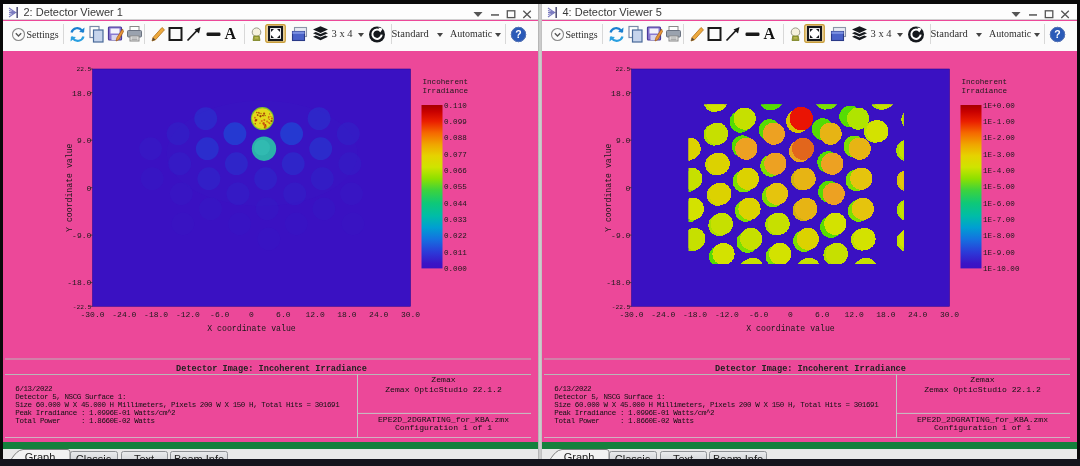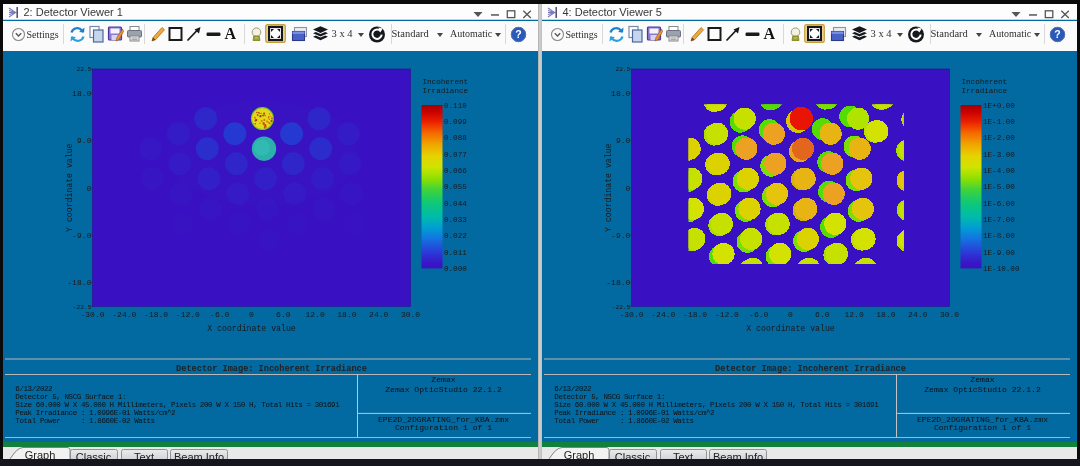--- a/index.html
+++ b/index.html
@@ -1,33 +1,33 @@
 <!DOCTYPE html>
 <html><head><meta charset="utf-8">
 <style>
 * { margin:0; padding:0; box-sizing:border-box; }
 html,body { width:1080px; height:466px; overflow:hidden; background:#000; font-family:"Liberation Sans",sans-serif; }
 #stage { position:relative; width:1080px; height:466px; background:#0a0a0a; }
-.window { position:absolute; top:4px; height:455px; background:#0369a1; }
+.window { position:absolute; top:4px; height:455px; background:#ec4899; }
 #w1 { left:2.5px; width:535.5px; }
 #w2 { left:541.5px; width:535px; }
 #divider { position:absolute; left:537.5px; top:4px; width:4px; height:455px;
   background:linear-gradient(90deg,#ababab,#d2d2d2 45%,#bcbcbc); z-index:5; }
 #bottomstrip { position:absolute; left:0; top:459px; width:1080px; height:7px; background:#15151d; z-index:6; }
 .titlebar { position:absolute; left:0; top:0; width:100%; height:15.5px; background:#fdfdfd; border-bottom:1px solid #d0d0d0; }
 .ticon { position:absolute; left:5px; top:1px; }
 .ttext { position:absolute; left:21px; top:1.5px; font-size:11px; color:#383838; }
 .wbtns { position:absolute; right:2.5px; top:1.5px; }
 .toolbar { position:absolute; left:0; top:16.5px; width:100%; height:30px; background:#fbfbfb; }
 .tbt { position:absolute; top:7.2px; color:#2f2f2f; white-space:nowrap;font-family:Liberation Serif, serif; }
 .sep { position:absolute; top:3.5px; width:1px; height:20px; background:#d8d8d8; }
 .caret { position:absolute; top:12px; width:0; height:0; border-left:3.5px solid transparent; border-right:3.5px solid transparent; border-top:4px solid #444; }
 .tbi { position:absolute; }
 .plotsvg { position:absolute; left:0; top:0; }
-.tabbar { position:absolute; left:0; top:437.5px; width:100%; height:18px; background:#e9e9e9; border-top:5px solid #15803d; }
+.tabbar { position:absolute; left:0; top:437.5px; width:100%; height:18px; background:#e9e9e9; border-top:7px solid #15803d; }
 .gtab { position:absolute; left:0; top:-1px; }
 .tab { position:absolute; top:2px; height:15px; background:linear-gradient(#e9eaec,#c9ccd0); border:1px solid #8f9296; border-radius:2.5px 2.5px 0 0; font-size:11px; color:#222; text-align:center; line-height:14px; }
 #topbar { position:absolute; left:0; top:0; width:1080px; height:4px; background:#0a0a0a; z-index:6; }
 #leftbar { position:absolute; left:0; top:0; width:2.5px; height:466px; background:#0a0a0a; z-index:6; }
 #rightbar { position:absolute; left:1076.5px; top:0; width:3.5px; height:466px; background:#0a0a0a; z-index:6; }
 </style></head>
 <body>
 <div id="stage">
 <div class="window" id="w1">
       <div class="titlebar">

